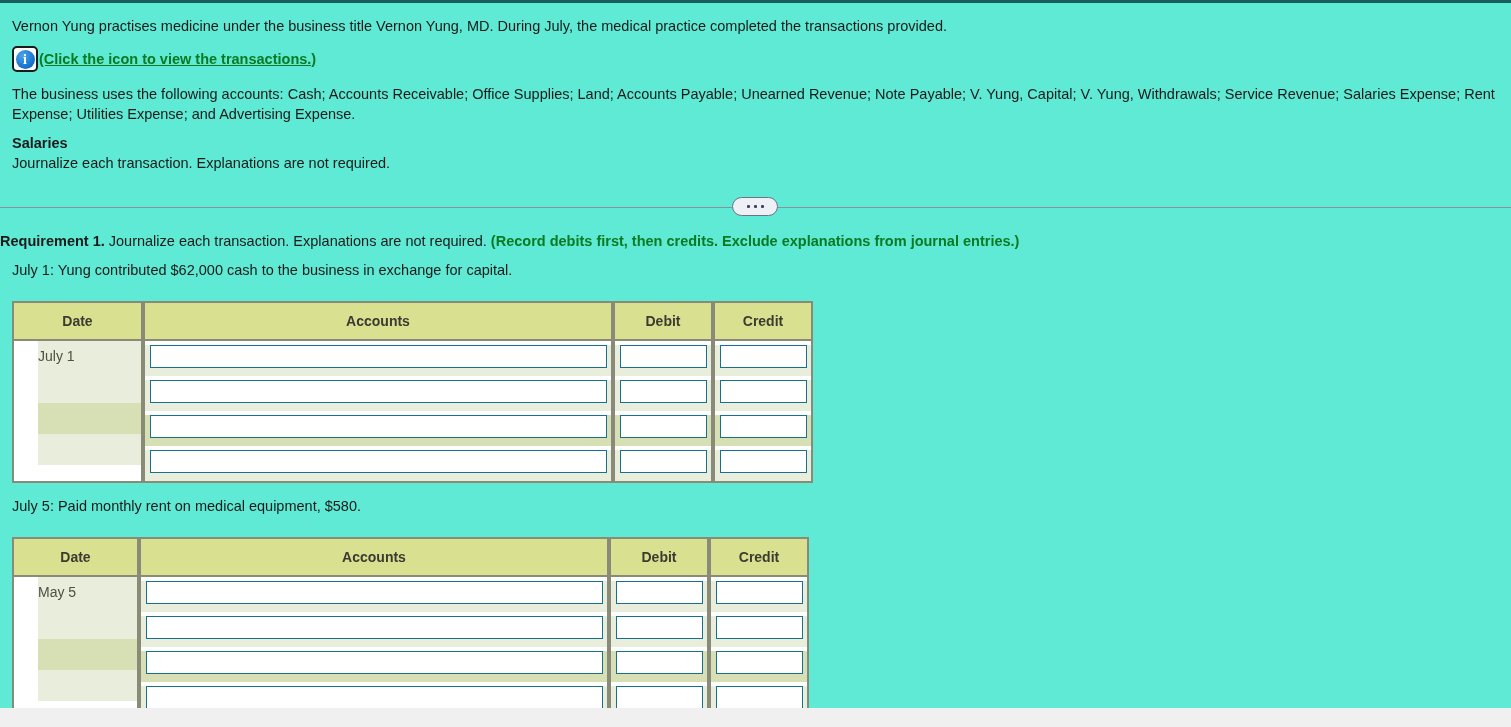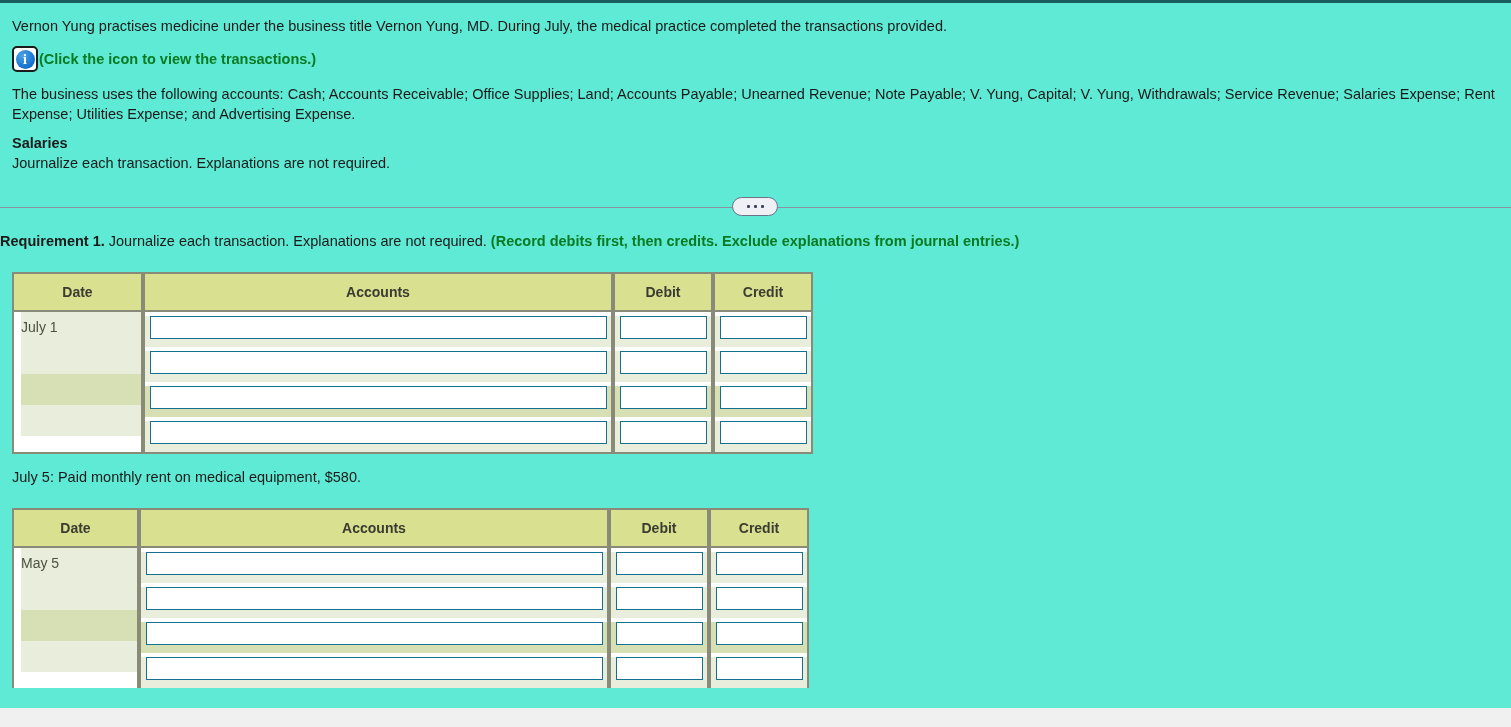--- a/index.html
+++ b/index.html
@@ -74,20 +74,21 @@
     font-weight: bold;
     font-size: 14px;
     line-height: 19px;
     text-align: center;
   }
   .icon-caption {
     color: #0a7a22;
     font-weight: bold;
     font-size: 14.5px;
     margin-left: 1px;
+    text-decoration: underline;
   }
   .accounts-para {
     line-height: 21px;
     margin-bottom: 9px !important;
   }
   .required-head {
     font-weight: bold;
     margin: 0 0 1px 0;
   }
 
@@ -166,21 +167,21 @@
     padding: 0;
   }
   .jtable .hdr td.date-h { height: 30px; }
   .jtable .hdr td.acct-h,
   .jtable .hdr td.deb-h,
   .jtable .hdr td.cre-h { height: 36px; vertical-align: middle; }
 
   .jtable td.datecell {
     border-left: 2px solid #8a8a78;
     border-right: 2px solid #8a8a78;
-    padding: 0 0 0 7px;
+    padding: 0 0 0 24px;
     font-size: 14px;
     color: #4c5140;
     vertical-align: top;
   }
   .jtable td.datecell.last { border-bottom: 2px solid #8a8a78; }
   .jtable td.datecell .dtxt { line-height: 30px; }
 
   .jtable td.fieldcell {
     border-left: 2px solid #8a8a78;
     border-right: 2px solid #8a8a78;
@@ -233,20 +234,21 @@
       <i></i>
       <i></i>
       <i></i>
     </div>
   </div>
 
   <p class="req-line">
     <span class="req-label">Requirement 1.</span><span> Journalize each transaction. Explanations are not required. </span><span class="req-green">(Record debits first, then credits. Exclude explanations from journal entries.)</span>
   </p>
 
+  <p class="txn-line">July 1: Yung contributed $62,000 cash to the business in exchange for capital.</p>
 
   <div class="tbl1-wrap">
   <table class="jtable">
     <colgroup>
       <col style="width:131px">
       <col style="width:470px">
       <col style="width:100px">
       <col style="width:100px">
     </colgroup>
     <tbody>

